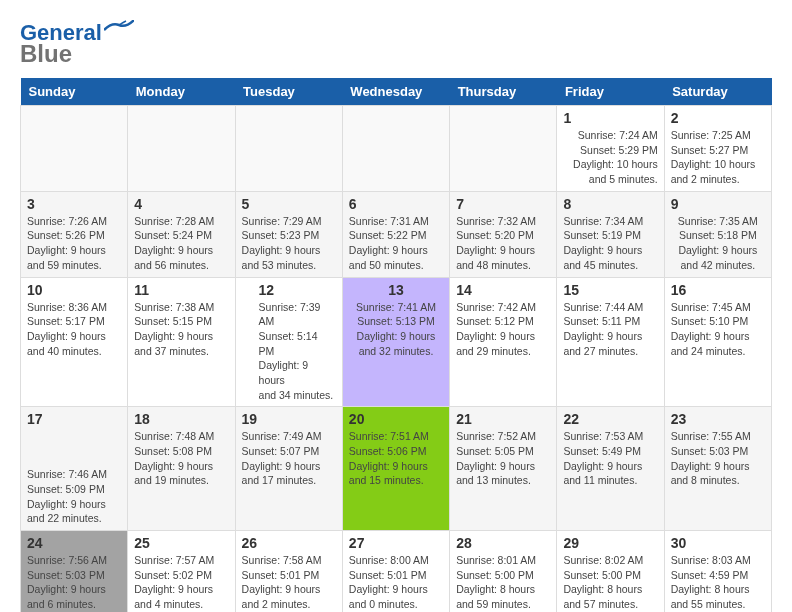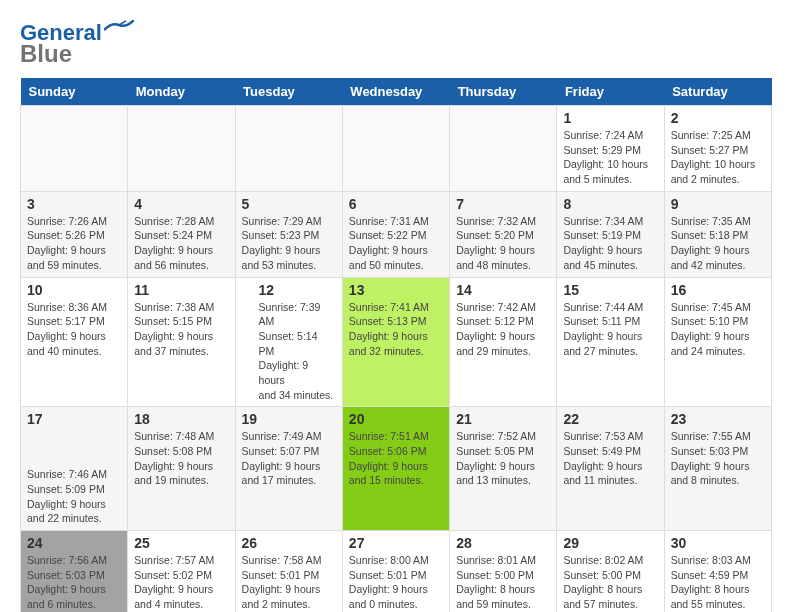--- a/index.html
+++ b/index.html
@@ -116,21 +116,21 @@
   </thead>
   <tbody id="calendar-body">
   <tr>
         <td class="empty"></td>
         <td class="empty"></td>
         <td class="empty"></td>
         <td class="empty"></td>
         <td class="empty"></td>
         <td style="background: rgb(255, 255, 255);">
           <span class="day-number">1</span>
-          <div class="day-info" style="white-space: pre-line;">Sunrise: 7:24 AM
+          <div class="day-info" style="white-space: pre-line; text-align: right;">Sunrise: 7:24 AM
 Sunset: 5:29 PM
 Daylight: 10 hours
 and 5 minutes.</div>
         </td>
         <td style="background: rgb(255, 255, 255);">
           <span class="day-number">2</span>
           <div class="day-info" style="white-space: pre-line;">Sunrise: 7:25 AM
 Sunset: 5:27 PM
 Daylight: 10 hours
 and 2 minutes.</div>
@@ -174,21 +174,21 @@
         </td>
         <td style="background: rgb(245, 245, 245);">
           <span class="day-number">8</span>
           <div class="day-info" style="white-space: pre-line;">Sunrise: 7:34 AM
 Sunset: 5:19 PM
 Daylight: 9 hours
 and 45 minutes.</div>
         </td>
         <td style="background: rgb(245, 245, 245);">
           <span class="day-number">9</span>
-          <div class="day-info" style="white-space: pre-line;">Sunrise: 7:35 AM
+          <div class="day-info" style="white-space: pre-line; text-align: center;">Sunrise: 7:35 AM
 Sunset: 5:18 PM
 Daylight: 9 hours
 and 42 minutes.</div>
         </td>
       </tr>
       <tr>
         <td style="background: rgb(255, 255, 255);">
           <span class="day-number">10</span>
           <div class="day-info" style="white-space: pre-line;">Sunrise: 8:36 AM
 Sunset: 5:17 PM
@@ -202,21 +202,21 @@
 Daylight: 9 hours
 and 37 minutes.</div>
         </td>
         <td style="background: rgb(255, 255, 255); padding-left: 23px;">
           <span class="day-number">12</span>
           <div class="day-info" style="white-space: pre-line;">Sunrise: 7:39 AM
 Sunset: 5:14 PM
 Daylight: 9 hours
 and 34 minutes.</div>
         </td>
-        <td style="background: #bef264;">
+        <td style="background: #c4b5fd; text-align: center;">
           <span class="day-number">13</span>
           <div class="day-info" style="white-space: pre-line;">Sunrise: 7:41 AM
 Sunset: 5:13 PM
 Daylight: 9 hours
 and 32 minutes.</div>
         </td>
         <td style="background: rgb(255, 255, 255);">
           <span class="day-number">14</span>
           <div class="day-info" style="white-space: pre-line;">Sunrise: 7:42 AM
 Sunset: 5:12 PM

